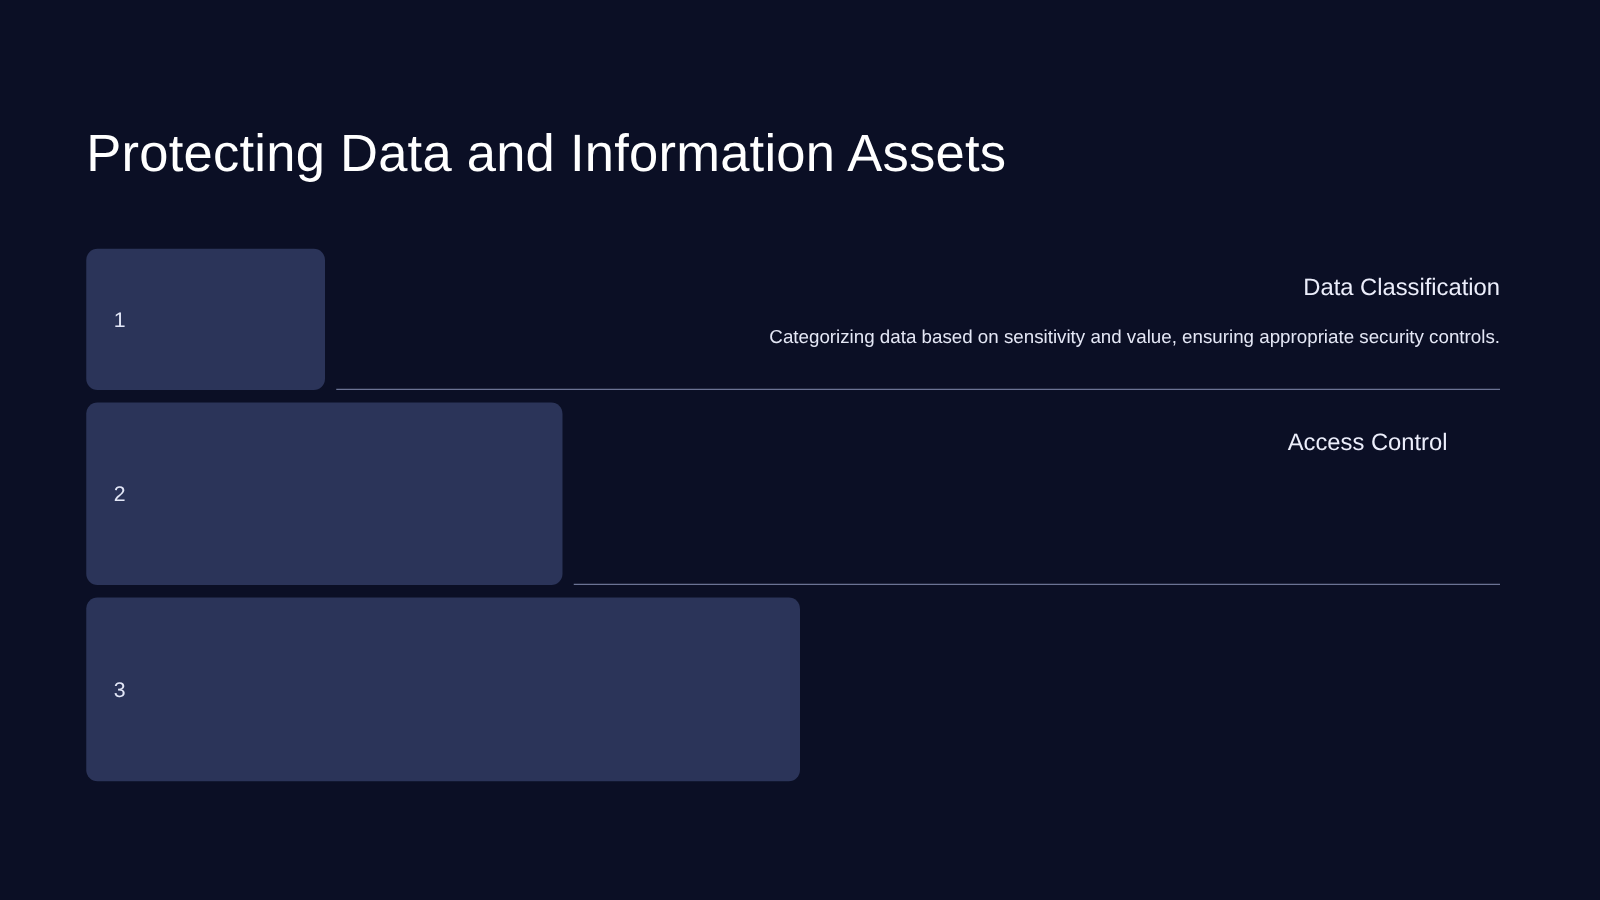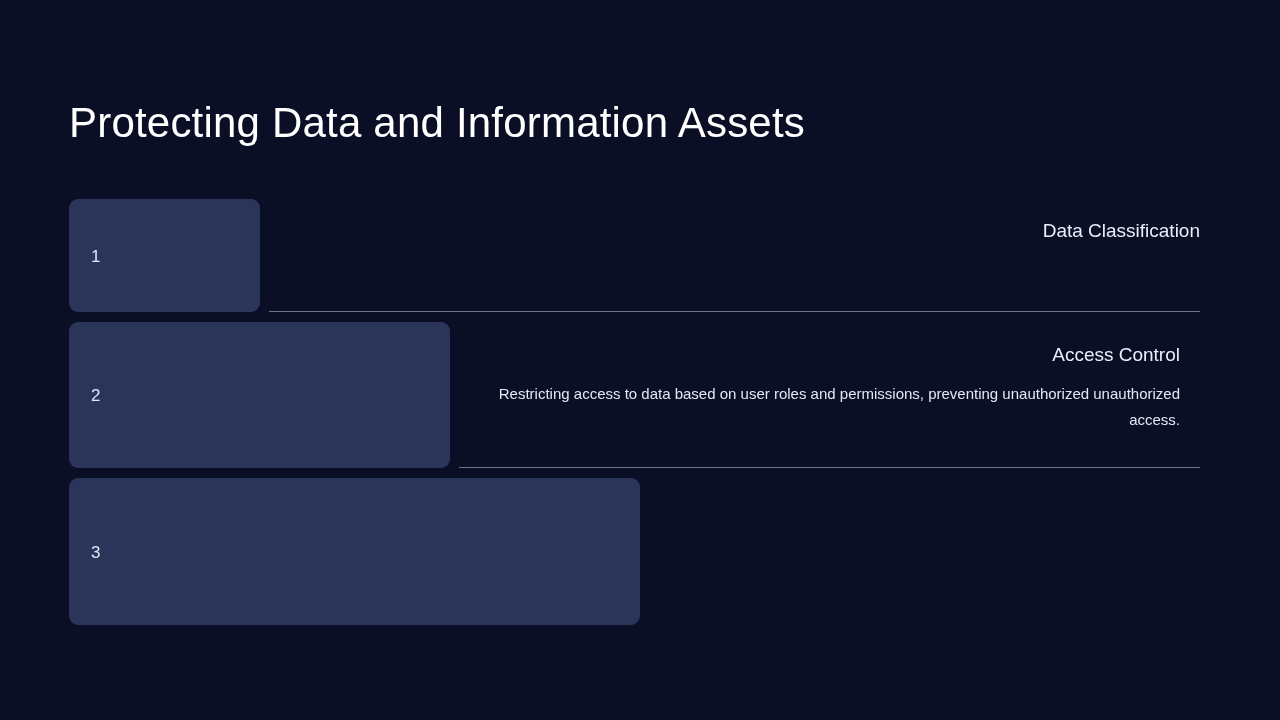--- a/index.html
+++ b/index.html
@@ -87,51 +87,51 @@
     background: #6b7394;
   }
 
   
   #row-1 .num-box { top: 199px; width: 191px; height: 113px; }
   #row-1 .row-text { left: 280px; top: 220px; width: 920px; }
   #divider-1 { left: 269px; top: 311px; width: 931px; }
 
   
   #row-2 .num-box { top: 322px; width: 381px; height: 146px; }
-  #row-2 .row-text { left: 470px; top: 344px; width: 710px; }
+  #row-2 .row-text { left: 448px; top: 344px; width: 710px; }
   #divider-2 { left: 459px; top: 467px; width: 741px; }
 
   
   #row-3 .num-box { top: 478px; width: 571px; height: 147px; }
   #row-3 .row-text { left: 660px; top: 500px; width: 545px; }
 </style>
 </head>
 <body>
 
 <div id="slide">
 
   <div id="slide-title">Protecting Data and Information Assets</div>
 
   <div class="row" id="row-1">
     <div class="num-box">
       <span class="num-label">1</span>
     </div>
     <div class="row-text">
       <div class="row-heading">Data Classification</div>
+      <div class="row-body">Categorizing data based on sensitivity and value, ensuring appropriate security controls.</div>
     </div>
   </div>
   <div class="divider" id="divider-1"></div>
 
   <div class="row" id="row-2">
     <div class="num-box">
       <span class="num-label">2</span>
     </div>
     <div class="row-text">
       <div class="row-heading">Access Control</div>
-      <div class="row-body">Restricting access to data based on user roles and permissions, preventing unauthorized unauthorized access.</div>
     </div>
   </div>
   <div class="divider" id="divider-2"></div>
 
   <div class="row" id="row-3">
     <div class="num-box">
       <span class="num-label">3</span>
     </div>
     <div class="row-text">
     </div>

